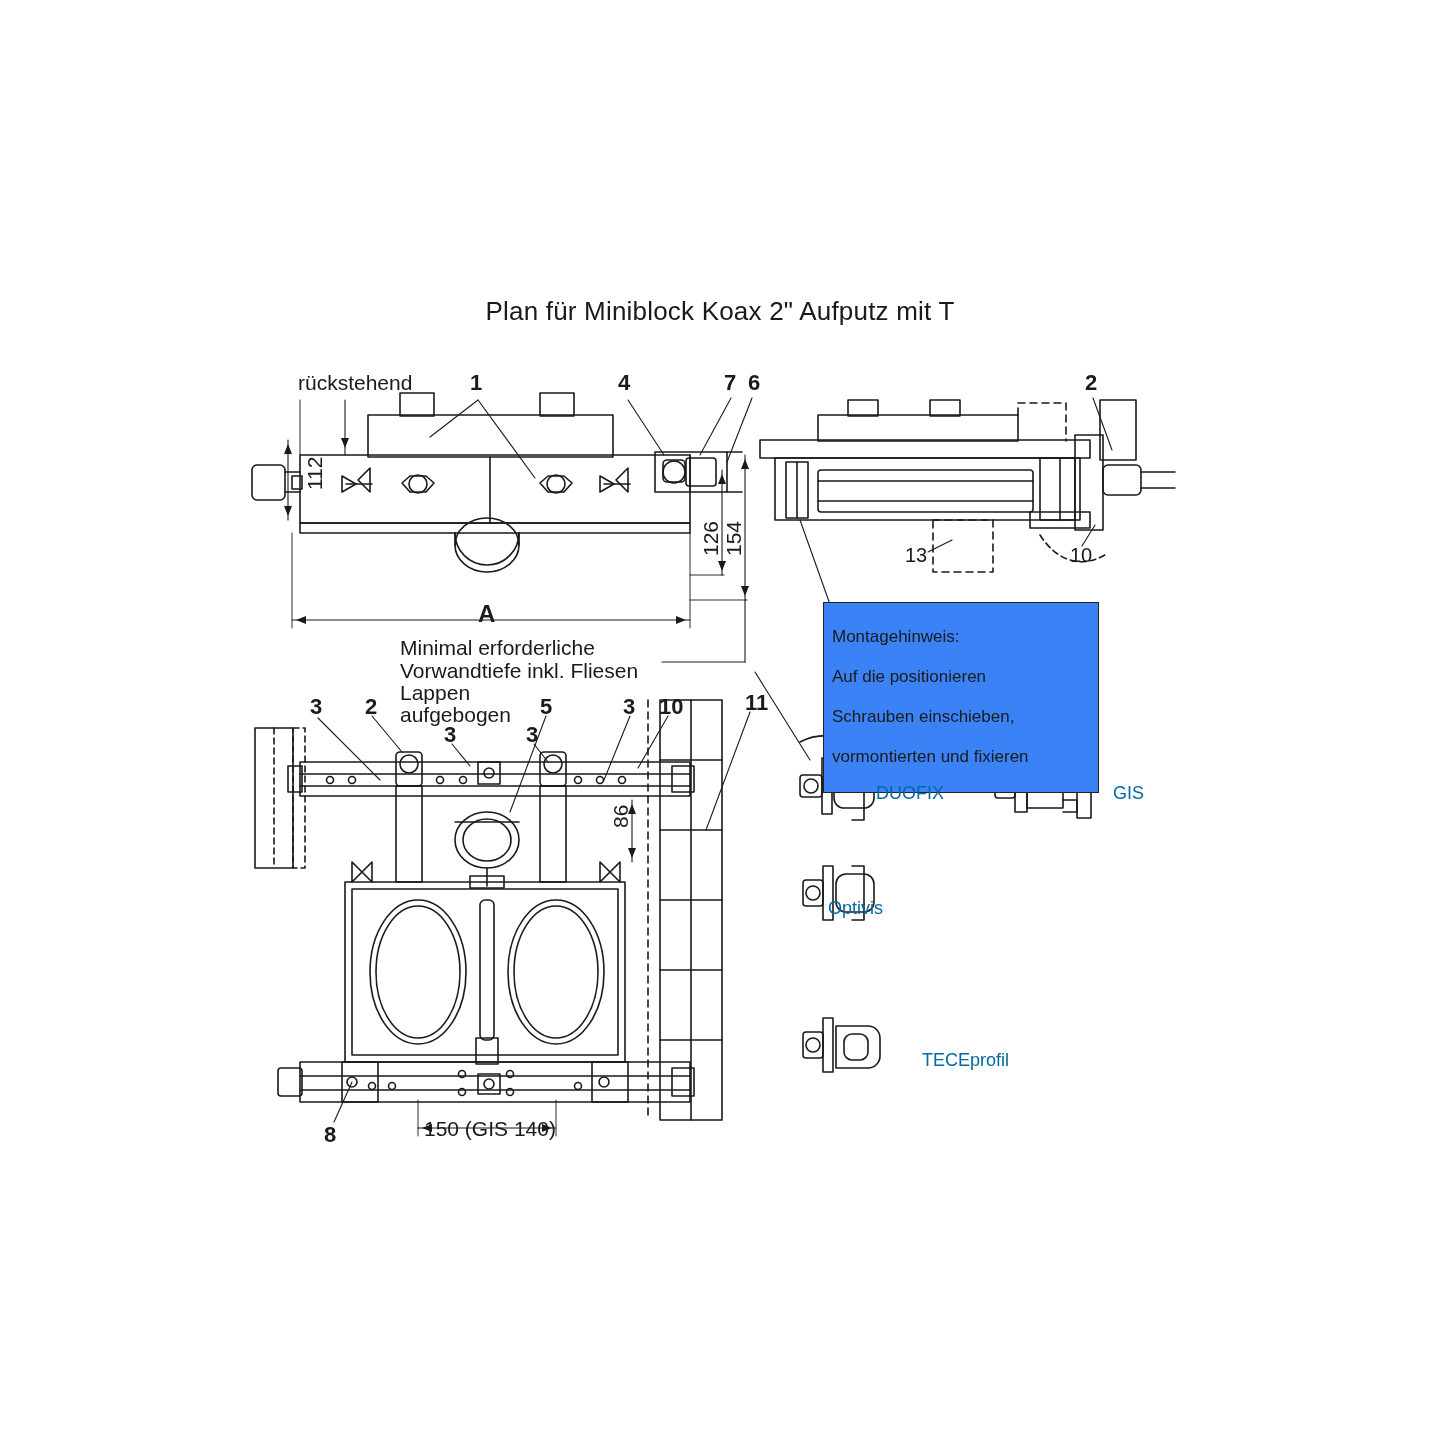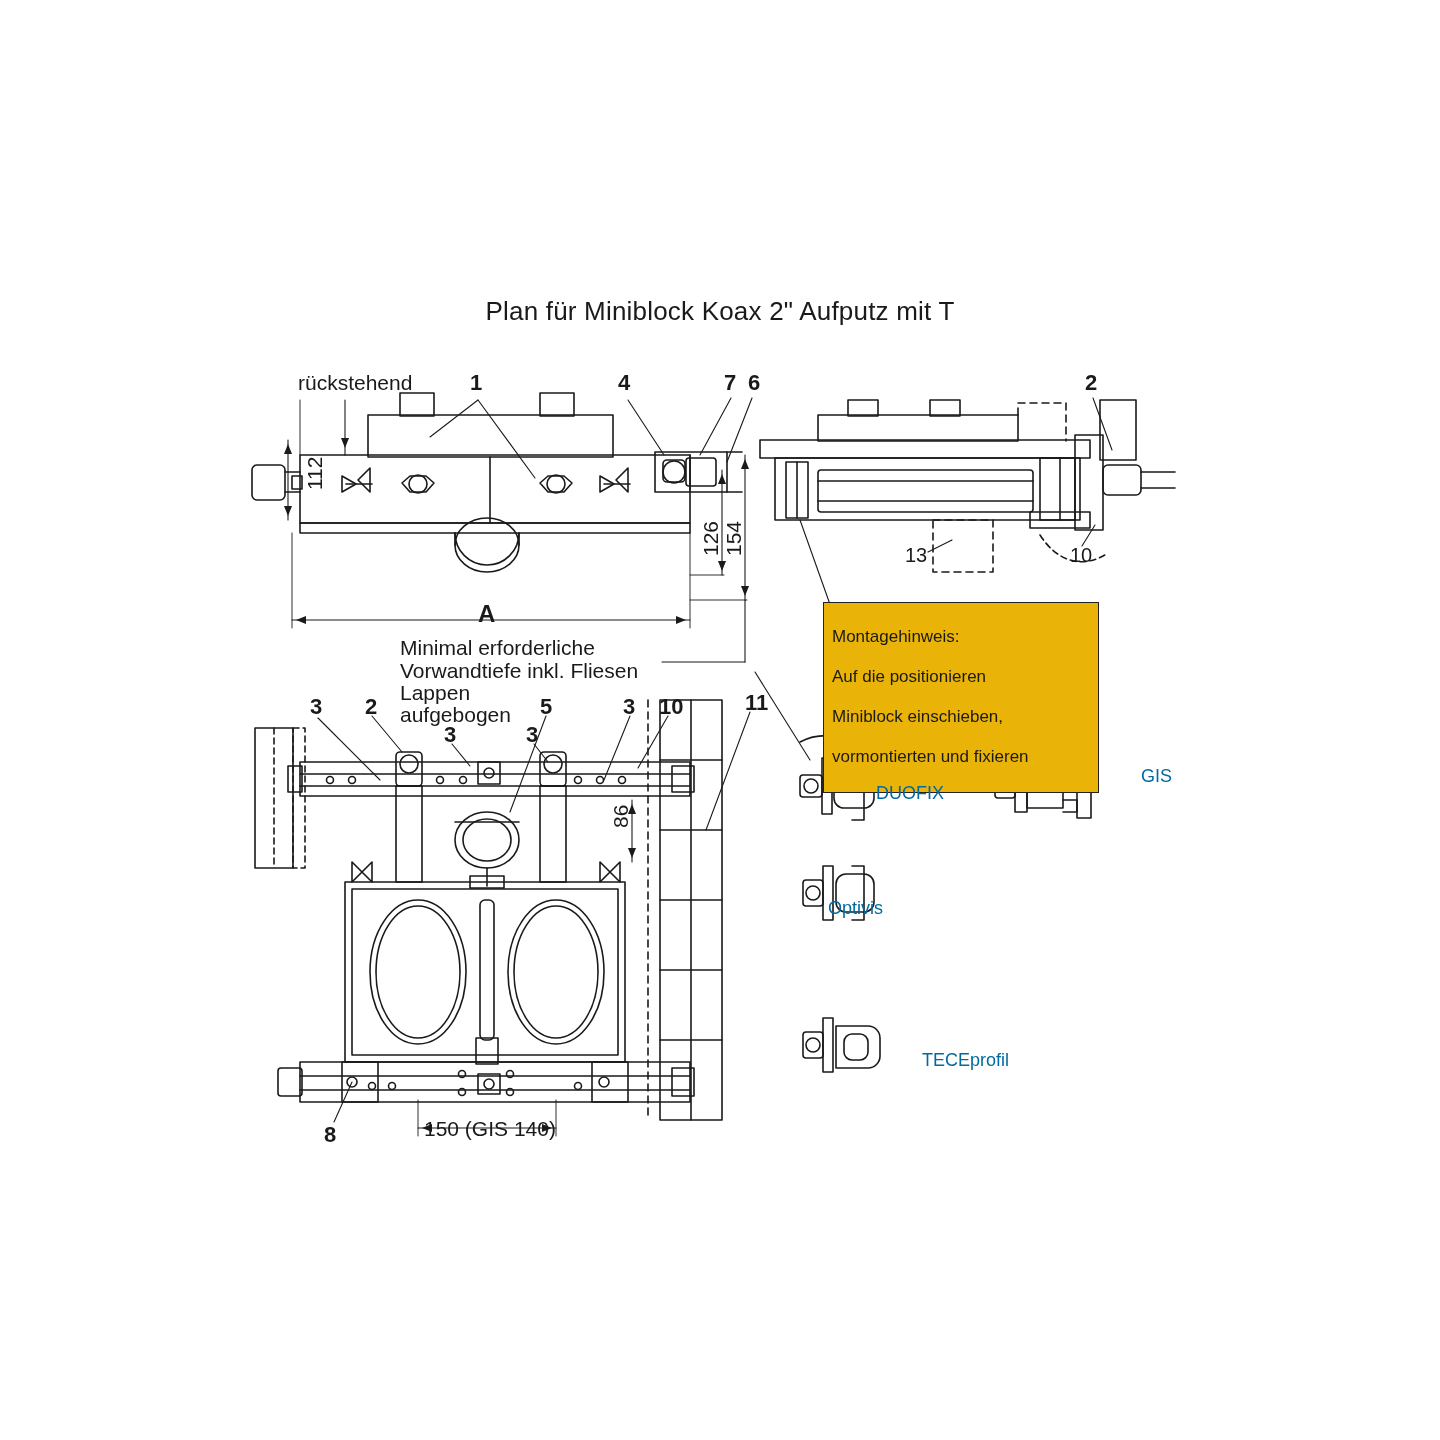--- a/index.html
+++ b/index.html
@@ -40,21 +40,21 @@
   .lbl {
     font-family: "Liberation Sans", sans-serif;
     fill: #1a1a1a;
   }
   .lbl-bold {
     font-weight: bold;
   }
   .note-box {
     position: absolute;
     border: 1px solid #222;
-    background: #eab308;
+    background: #3b82f6;
     font-size: 17px;
     line-height: 1.18;
     padding: 4px 8px 5px 8px;
     color: #1a1a1a;
     white-space: pre-line;
   }
   .sys-label {
     position: absolute;
     font-size: 18px;
     color: #0369a1;
@@ -343,22 +343,22 @@
       <text x="324" y="1142" class="lbl-bold" font-size="22">8</text>
 
       <text x="628" y="828" font-size="21" transform="rotate(-90 628 828)">86</text>
       <text x="424" y="1136" font-size="21">150 (GIS 140)</text>
     </g>
   </svg>
 
   <div class="note-box" style="left:823px; top:602px; width:258px;">
     <div>Montagehinweis:</div>
     <div>Auf die positionieren</div>
-    <div>Miniblock einschieben,</div>
+    <div>Schrauben einschieben,</div>
     <div>vormontierten und fixieren</div>
   </div>
 
   <div class="sys-label" style="left:876px; top:783px;">DUOFIX</div>
-  <div class="sys-label" style="left:1113px; top:766px;margin-left:28px;">GIS</div>
+  <div class="sys-label" style="left:1113px; top:783px;">GIS</div>
   <div class="sys-label" style="left:828px; top:898px;">Optivis</div>
   <div class="sys-label" style="left:898px; top:1050px;margin-left:24px;">TECEprofil</div>
 
 </div>
 
 </body></html>

